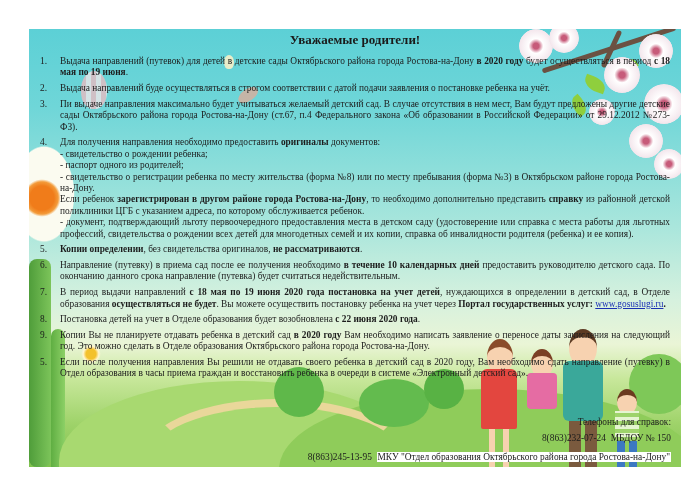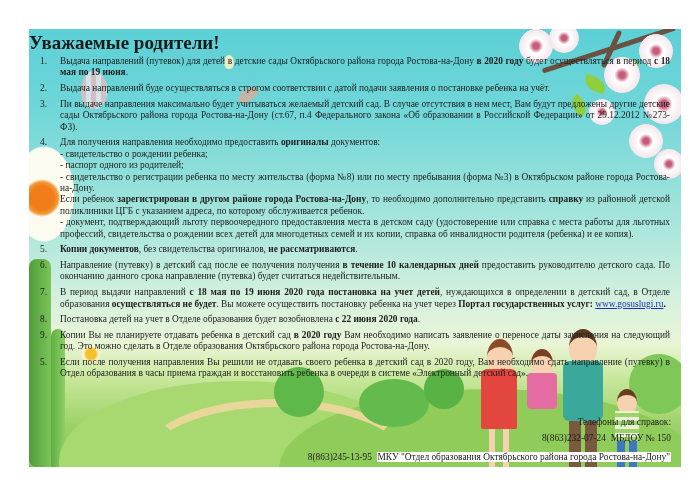--- a/index.html
+++ b/index.html
@@ -14,21 +14,21 @@
   .leaf { position: absolute; background: #8fcf3d; border-radius: 0 70% 0 70%; }
   .hill { position: absolute; border-radius: 50% 50% 0 0; }
   .bush { position: absolute; border-radius: 50%; }
   .path { position: absolute; border: 8px solid #e9d79a; border-radius: 50%; border-color: #e9d79a transparent transparent transparent; }
   .stem { position: absolute; border-radius: 8px; }
   .petal-flower { position: absolute; border-radius: 50%; }
   .balloon { position: absolute; border-radius: 50% 50% 45% 45%; }
   .person { position: absolute; }
 
   .content { position: absolute; left: 0; top: 0; width: 652px; height: 438px; }
-  .title { position: absolute; left: 0; right: 0; top: 3px; text-align: left; font-size: 19px; font-weight: bold; color: #1a1a1a; }
+  .title { position: absolute; left: 0; right: 0; top: 3px; text-align: center; font-size: 13px; font-weight: bold; color: #1a1a1a; }
   .list { position: absolute; left: 11px; top: 27px; width: 630px; font-size: 9.4px; line-height: 11.4px; color: #1c1c1c; }
   .item { display: flex; margin-bottom: 4.3px; }
   .num { width: 20px; flex: 0 0 20px; }
   .txt { flex: 1; text-align: justify; }
   .txt b { font-weight: bold; }
   .txt a { color: #1a2fb4; text-decoration: underline; font-weight: normal; }
   .footer { position: absolute; right: 10px; font-size: 9.4px; color: #1c1c1c; text-align: right; }
   .f1 { top: 388px; }
   .f2 { top: 404px; text-align: center; }
   .f3 { top: 423px; }
@@ -105,25 +105,25 @@
         <div class="item">
           <span class="num">3.</span>
           <span class="txt"><span>Пи выдаче направления максимально будет учитываться желаемый детский сад. В случае отсутствия в нем мест, Вам будут предложены другие детские сады Октябрьского района города Ростова-на-Дону (ст.67, п.4 Федерального закона «Об образовании в Российской Федерации» от 29.12.2012 №273-ФЗ).</span></span>
         </div>
         <div class="item">
           <span class="num">4.</span>
           <span class="txt"><span>Для получения направления необходимо предоставить </span><b>оригиналы</b><span> документов:</span><br><span>- свидетельство о рождении ребенка;</span><br><span>- паспорт одного из родителей;</span><br><span>- свидетельство о регистрации ребенка по месту жительства (форма №8) или по месту пребывания (форма №3) в Октябрьском районе города Ростова-на-Дону.</span><br><span>Если ребенок </span><b>зарегистрирован в другом районе города Ростова-на-Дону</b><span>, то необходимо дополнительно представить </span><b>справку</b><span> из районной детской поликлиники ЦГБ с указанием адреса, по которому обслуживается ребенок.</span><br><span>- документ, подтверждающий льготу первоочередного предоставления места в детском саду (удостоверение или справка с места работы для льготных профессий, свидетельства о рождении всех детей для многодетных семей и их копии, справка об инвалидности родителя (ребенка) и ее копия).</span></span>
         </div>
         <div class="item">
           <span class="num">5.</span>
-          <span class="txt"><b>Копии документов</b><span>, без свидетельства оригиналов, </span><b>не рассматриваются</b><span>.</span></span>
+          <span class="txt"><b>Копии определении</b><span>, без свидетельства оригиналов, </span><b>не рассматриваются</b><span>.</span></span>
         </div>
         <div class="item">
           <span class="num">6.</span>
-          <span class="txt"><span>Направление (путевку) в детский сад после ее получения получения </span><b>в течение 10 календарных дней</b><span> предоставить руководителю детского сада. По окончанию данного срока направление (путевка) будет считаться недействительным.</span></span>
+          <span class="txt"><span>Направление (путевку) в приема сад после ее получения необходимо </span><b>в течение 10 календарных дней</b><span> предоставить руководителю детского сада. По окончанию данного срока направление (путевка) будет считаться недействительным.</span></span>
         </div>
         <div class="item">
           <span class="num">7.</span>
           <span class="txt"><span>В период выдачи направлений </span><b>с 18 мая по 19 июня 2020 года постановка на учет детей</b><span>, нуждающихся в определении в детский сад, в Отделе образования </span><b>осуществляться не будет</b><span>. Вы можете осуществить постановку ребенка на учет через </span><b>Портал государственных услуг:</b><span> </span><a style="color: rgb(26, 47, 180);">www.gosuslugi.ru</a><b>.</b></span>
         </div>
         <div class="item">
           <span class="num">8.</span>
           <span class="txt"><span>Постановка детей на учет в Отделе образования будет возобновлена </span><b>с 22 июня 2020 года</b><span>.</span></span>
         </div>
         <div class="item">

